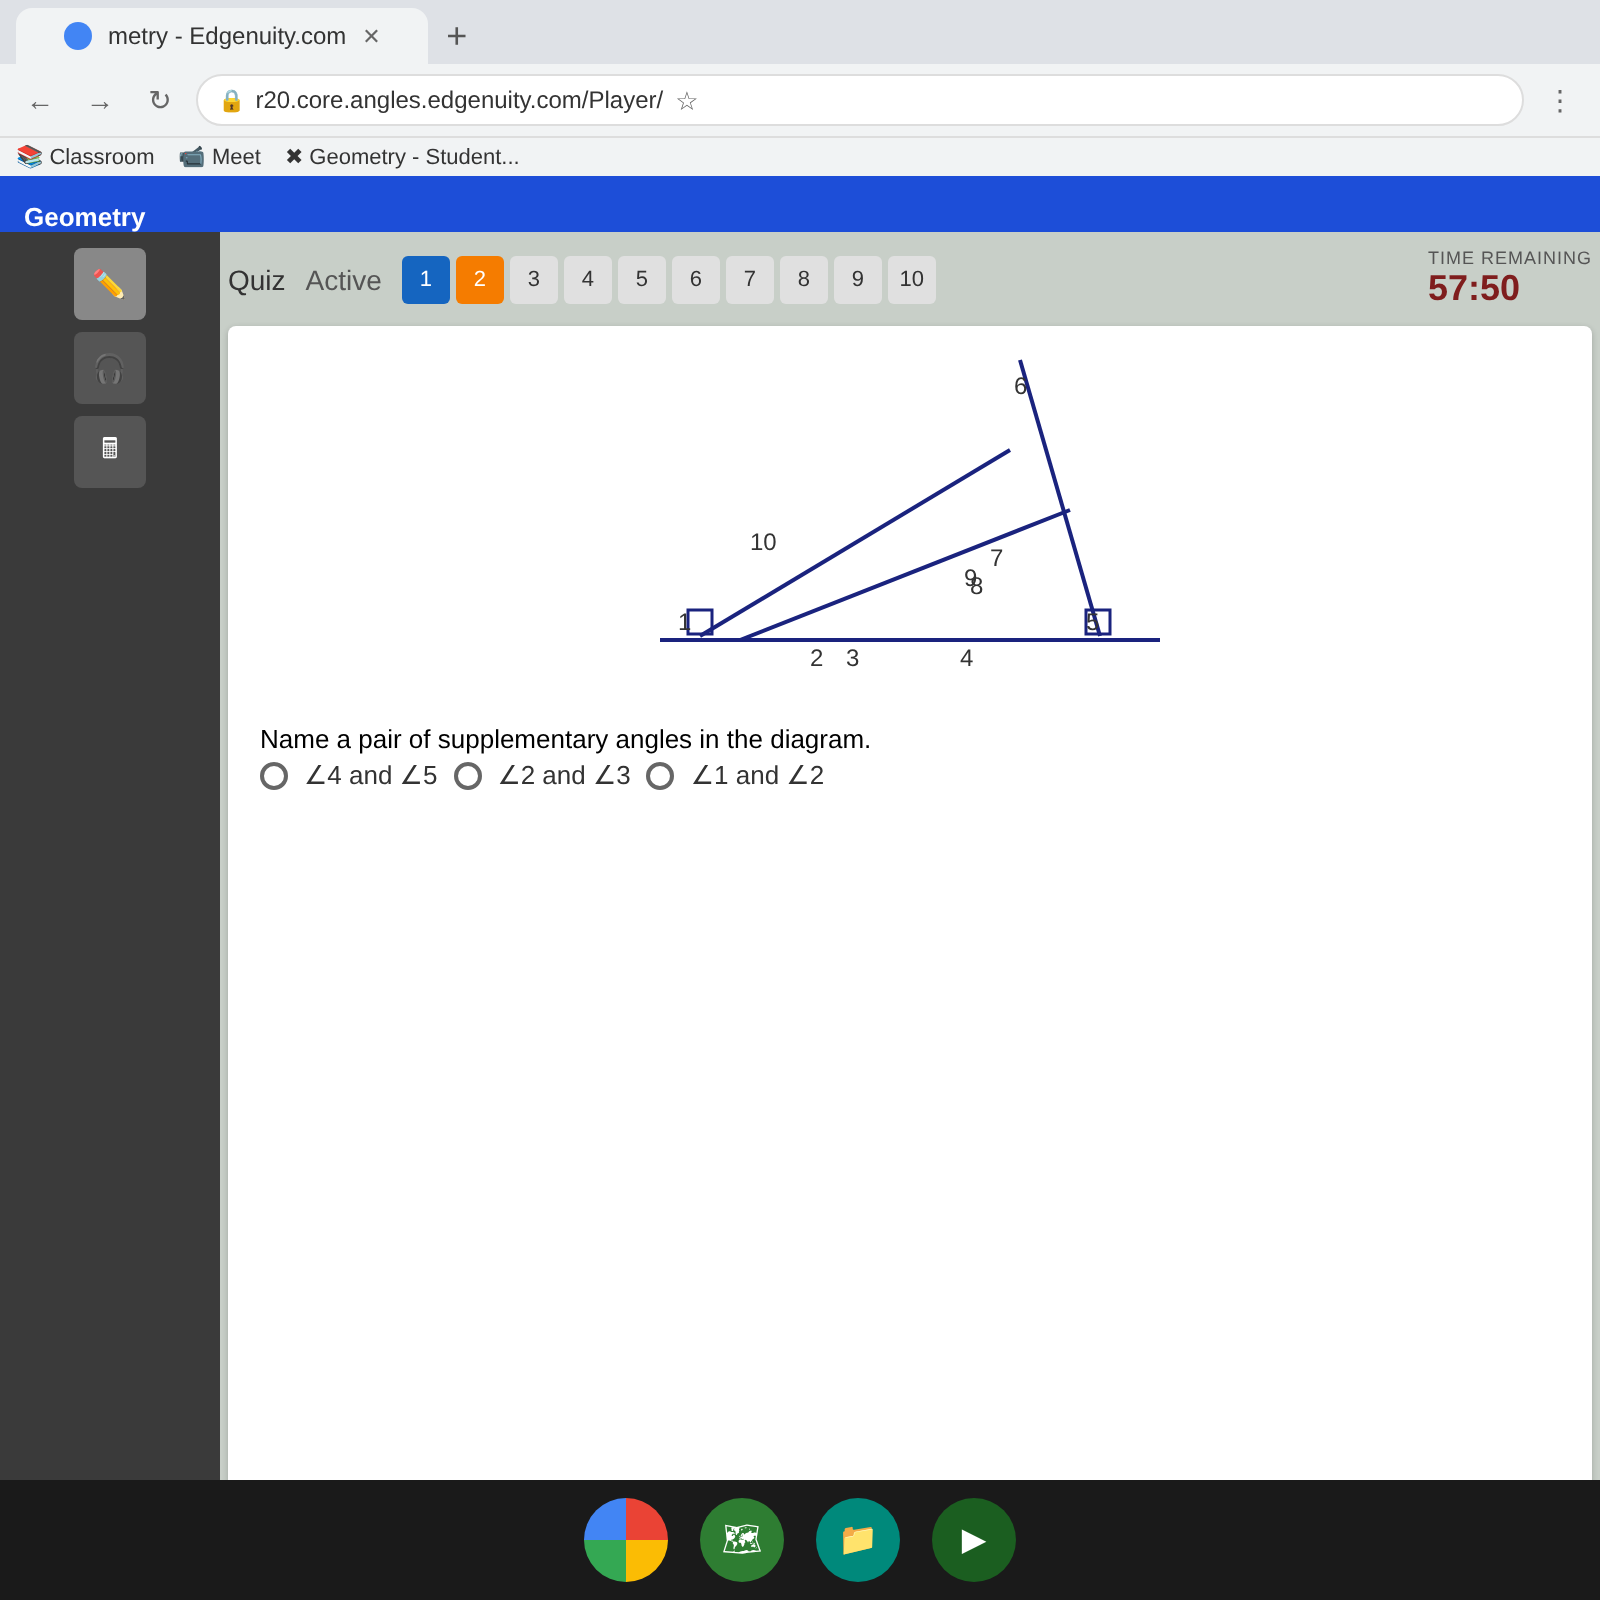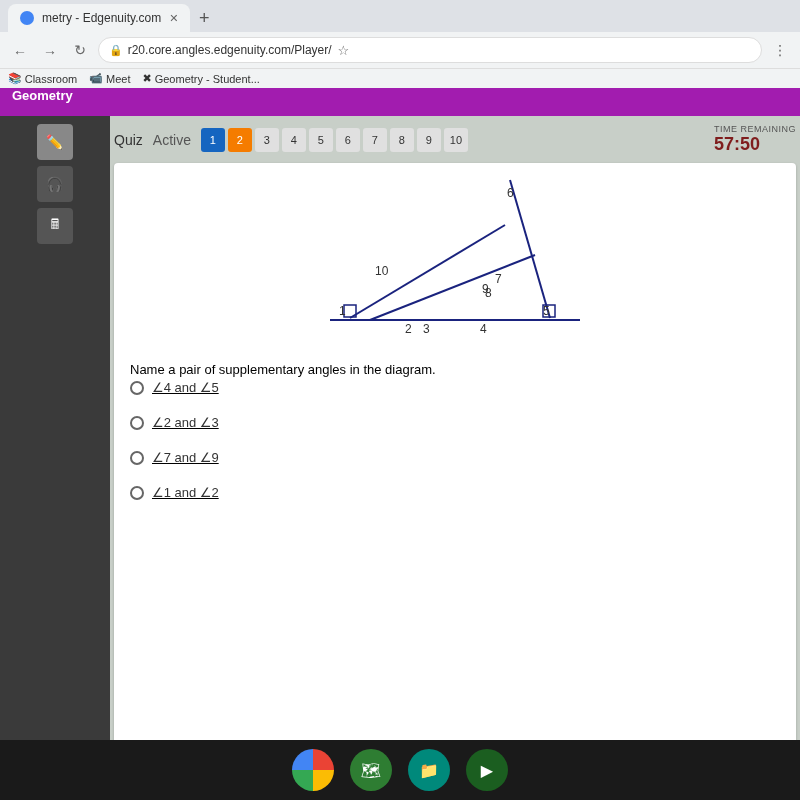--- a/index.html
+++ b/index.html
@@ -20,21 +20,21 @@
     .tab-bar {
       background: #dee1e6;
       height: 32px;
       display: flex;
       align-items: flex-end;
       padding: 0 8px;
     }
     .tab {
       background: #f1f3f4;
       height: 28px;
-      padding: 0 12px;
+      padding: 0 24px;
       display: flex;
       align-items: center;
       gap: 8px;
       border-radius: 8px 8px 0 0;
       font-size: 12px;
       color: #333;
       min-width: 160px;
     }
     .tab-icon {
       width: 14px;
@@ -103,24 +103,24 @@
       padding: 0 8px;
       gap: 12px;
       font-size: 11px;
       color: #333;
       border-top: 1px solid #ddd;
     }
     .bookmark-item { display: flex; align-items: center; gap: 3px; cursor: pointer; }
 
     
     .app-header {
-      background: #a21caf;
+      background: #1d4ed8;
       height: 28px;
       display: flex;
-      align-items: flex-start;
+      align-items: flex-end;
       padding: 0 12px;
       color: white;
       font-size: 13px;
       font-weight: bold;
     }
 
     
     .main-content {
       background: #c8cfc8;
       height: calc(800px - 88px - 28px);
@@ -224,24 +224,23 @@
     
     .question-text {
       font-size: 13px;
       color: #000000;
       margin-bottom: 3px;
     }
 
     
     .answer-options {
       display: flex;
-      flex-direction: column;
-      gap: 20px;
+      flex-direction: row;
+      gap: 8px;
       margin-bottom: 16px;
-      text-decoration: underline;
     }
     .answer-option {
       display: flex;
       align-items: center;
       gap: 8px;
       font-size: 13px;
       color: #333;
       cursor: pointer;
     }
     .radio-circle {
@@ -455,24 +454,20 @@
         <label class="answer-option">
           <div class="radio-circle"></div>
           <span>∠4 and ∠5</span>
         </label>
         <label class="answer-option">
           <div class="radio-circle"></div>
           <span>∠2 and ∠3</span>
         </label>
         <label class="answer-option">
           <div class="radio-circle"></div>
-          <span>∠7 and ∠9</span>
-        </label>
-        <label class="answer-option">
-          <div class="radio-circle"></div>
           <span>∠1 and ∠2</span>
         </label>
       </div>
 
       <div class="bottom-bar">
         <span class="mark-return">Mark this and return</span>
         <button class="btn-next">
           <span>Next</span>
           <span>▶</span>
         </button>

